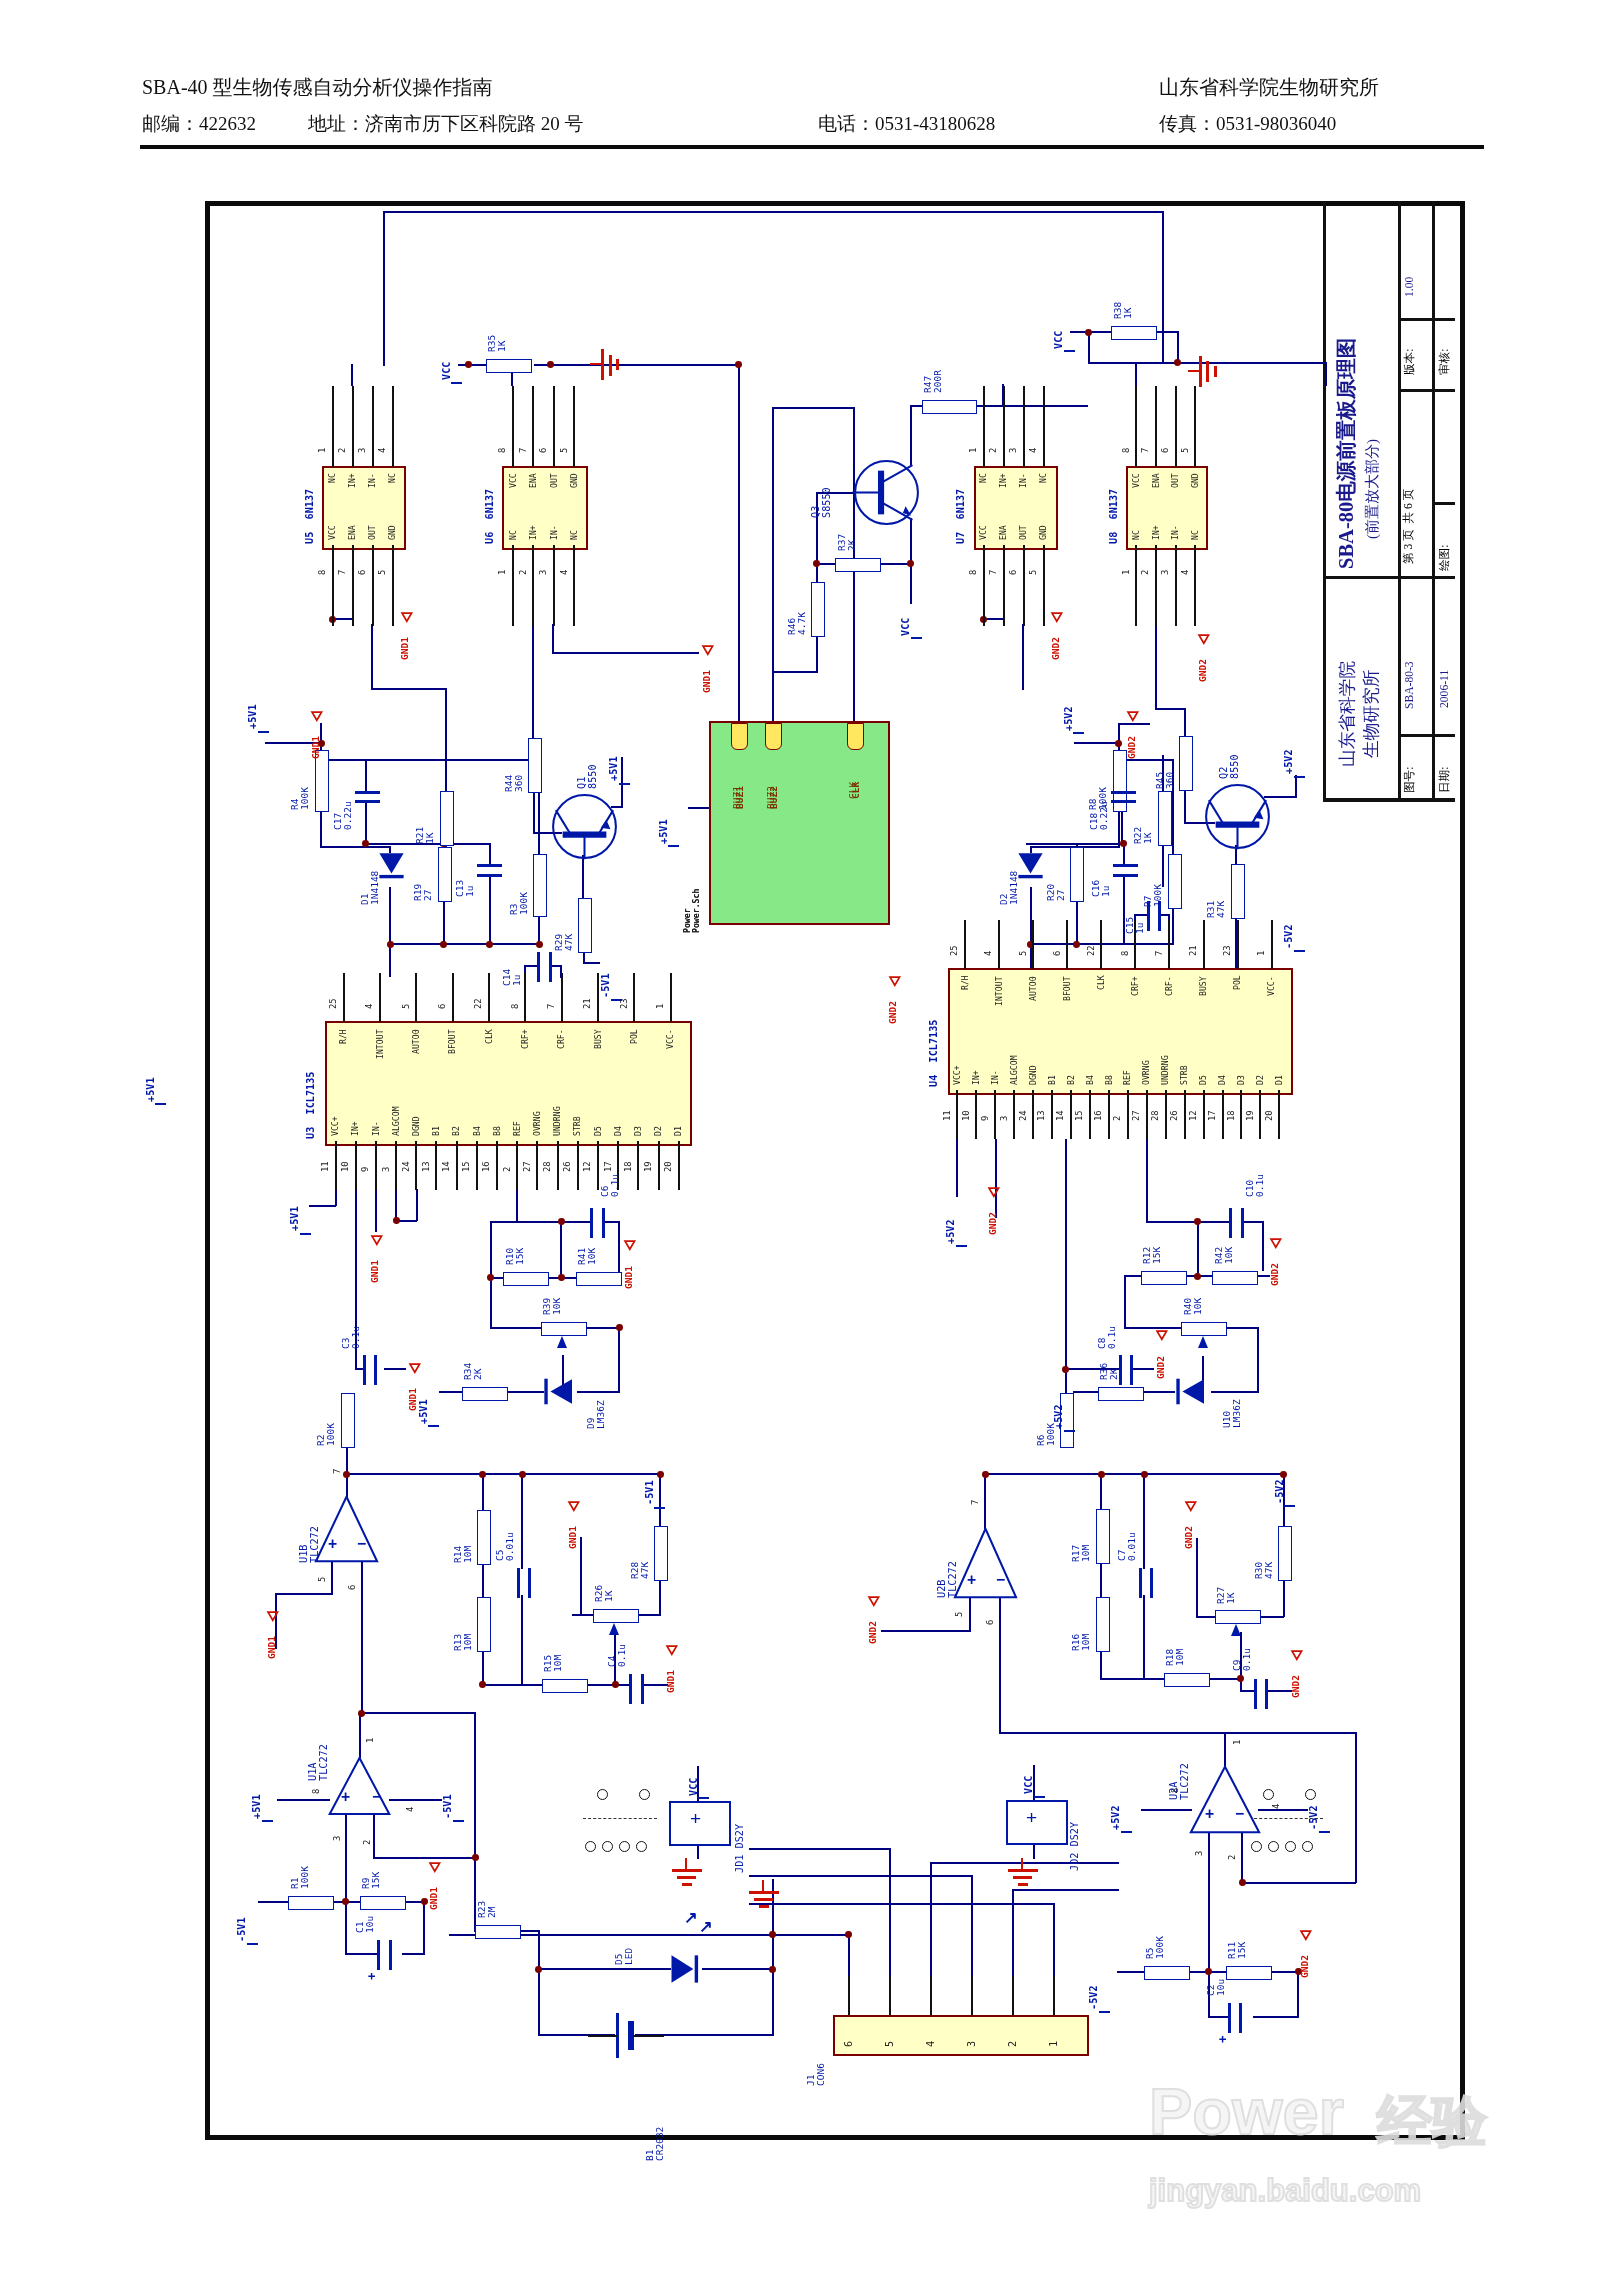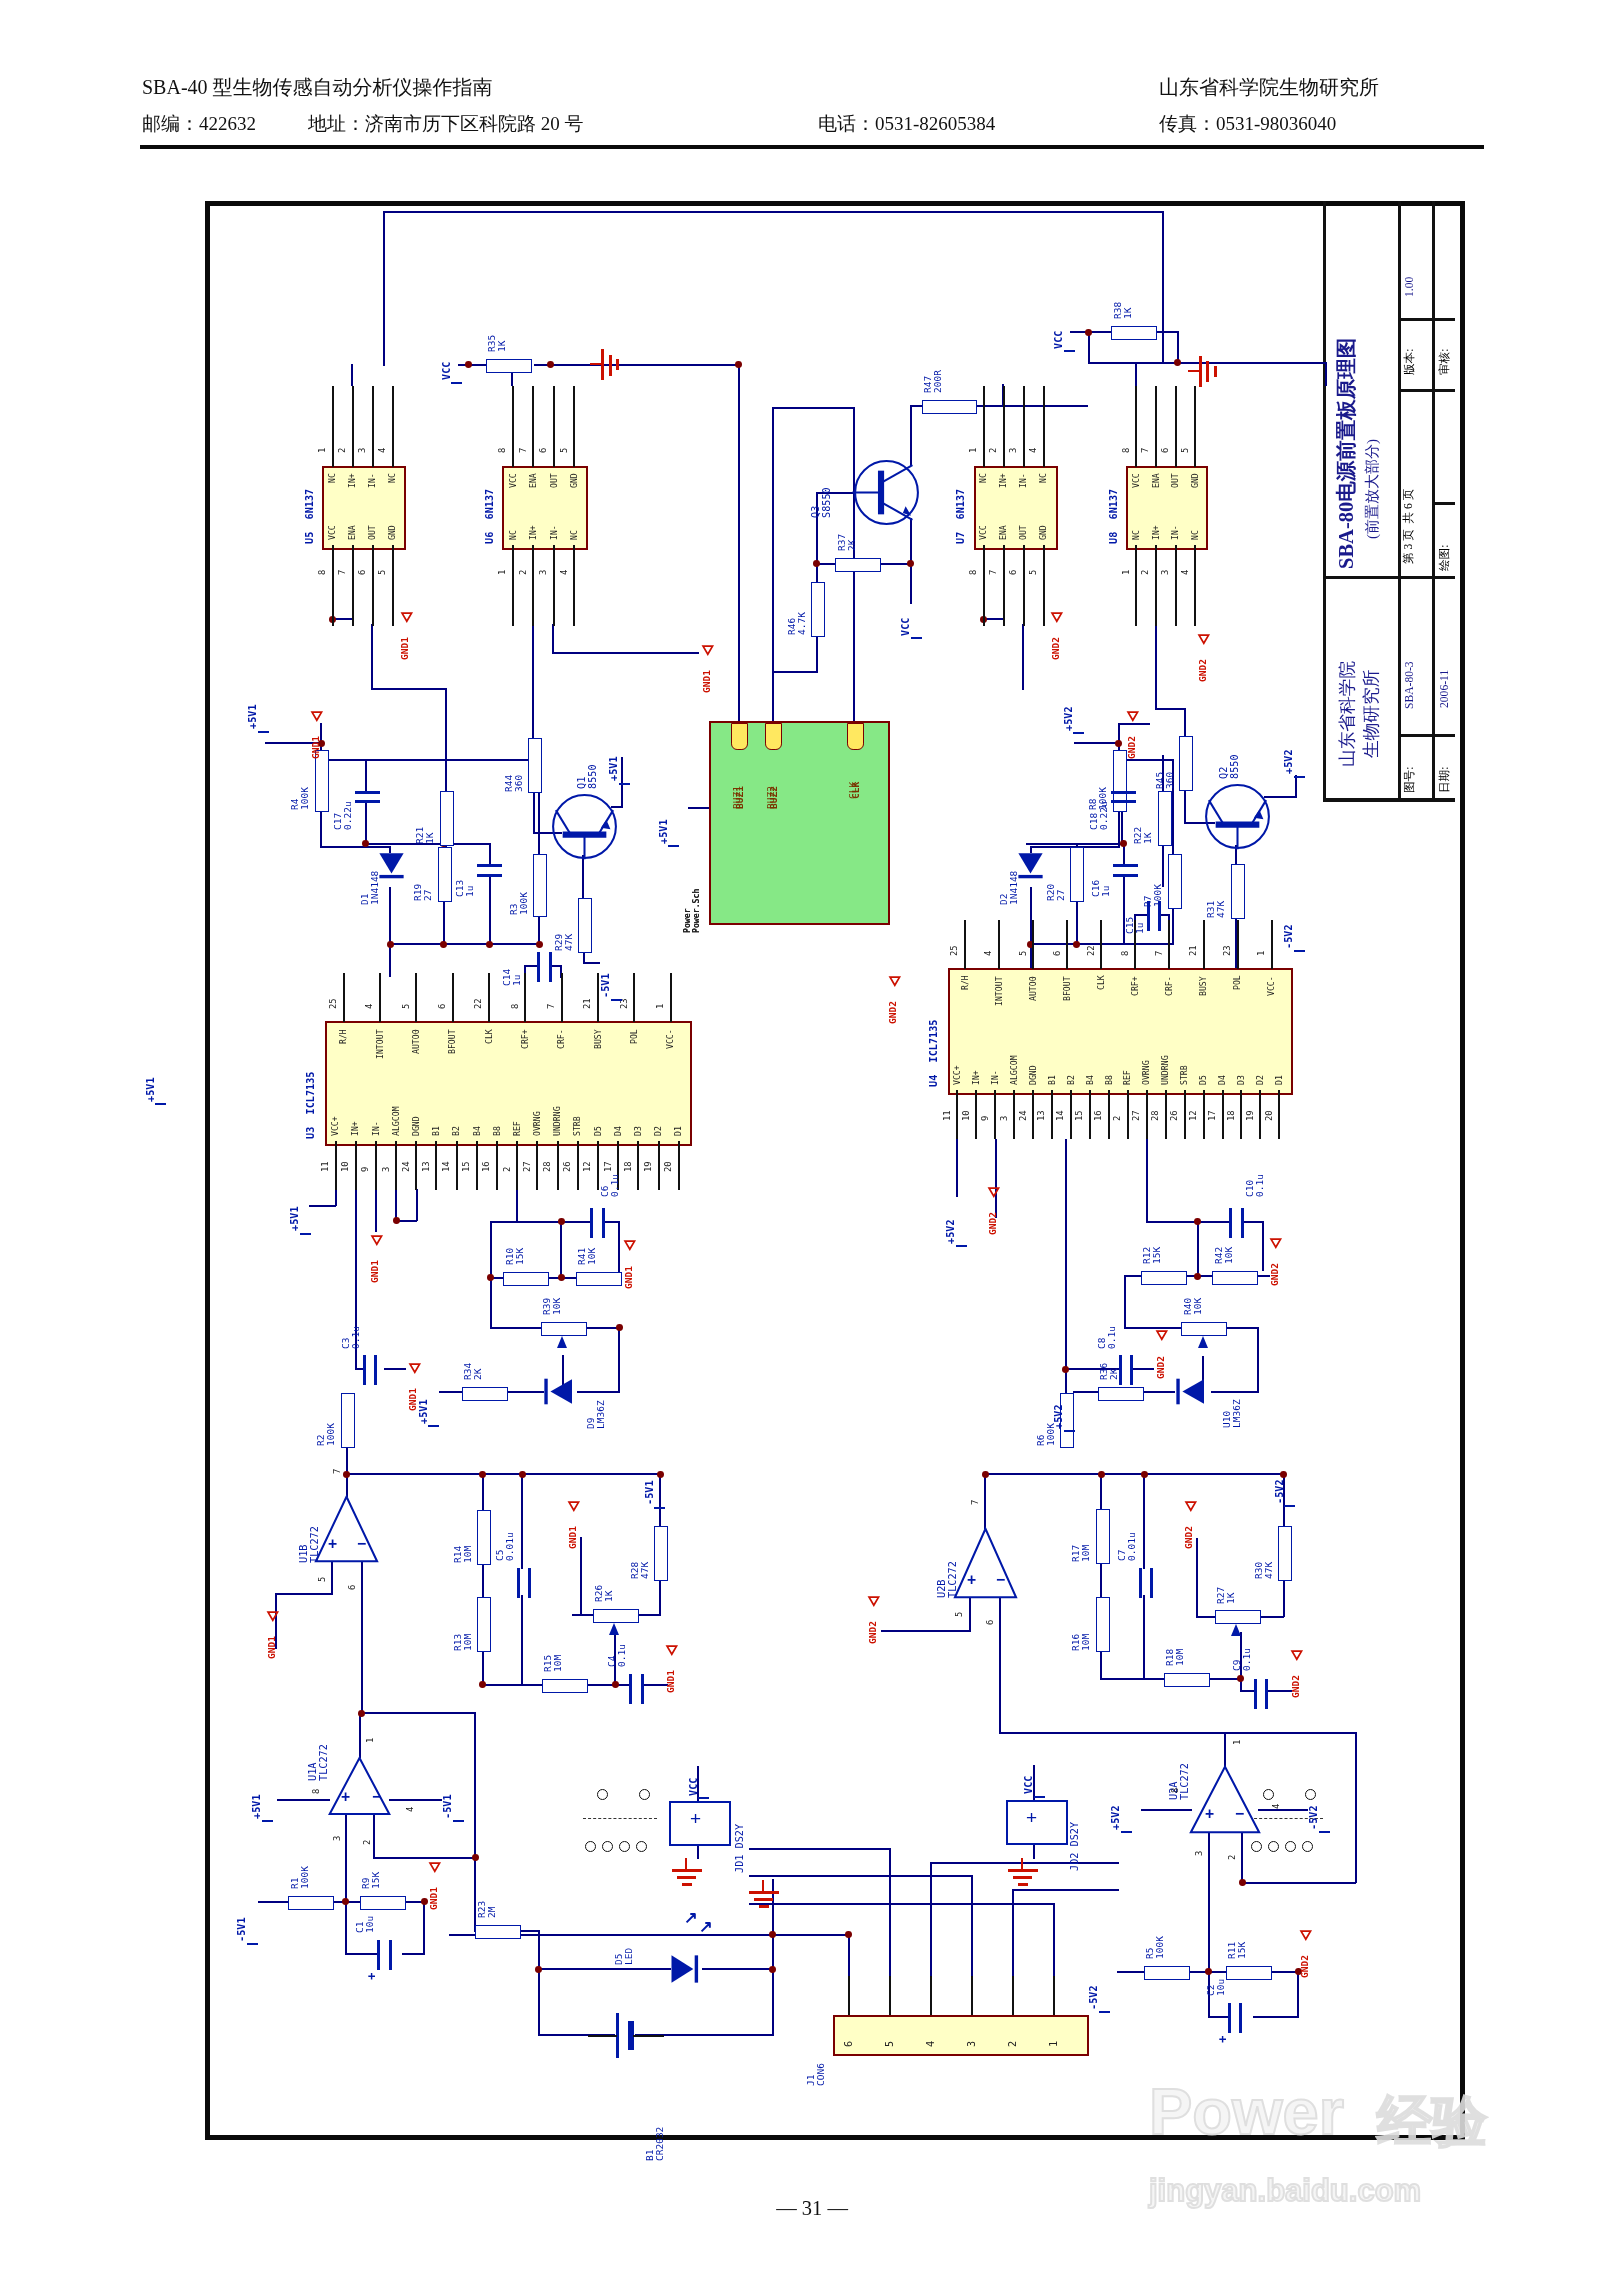--- a/index.html
+++ b/index.html
@@ -15,21 +15,21 @@
 </style>
 </head>
 <body>
 
 <div id="page">
 
   <div class="a hdr" style="left:142px;top:74px;font-size:20px;">SBA-40 型生物传感自动分析仪操作指南</div>
   <div class="a hdr" style="left:1159px;top:74px;font-size:20px;">山东省科学院生物研究所</div>
   <div class="a hdr" style="left:142px;top:111px;font-size:19px;">邮编：422632</div>
   <div class="a hdr" style="left:308px;top:111px;font-size:19px;">地址：济南市历下区科院路 20 号</div>
-  <div class="a hdr" style="left:818px;top:111px;font-size:19px;">电话：0531-82605384</div>
+  <div class="a hdr" style="left:818px;top:111px;font-size:19px;">电话：0531-43180628</div>
   <div class="a hdr" style="left:1159px;top:111px;font-size:19px;">传真：0531-98036040</div>
   <div class="a" style="left:140px;top:145px;width:1344px;height:4.1px;background:#0a0a0a;"></div>
 
   <div class="a" style="left:205px;top:201px;width:1250px;height:1929px;border:5.5px solid #0a0a0a;"></div>
 
   <div class="a cell-line" style="left:1323px;top:201px;width:3.4px;height:599px;"></div>
   <div class="a cell-line" style="left:1398px;top:201px;width:2.7px;height:599px;"></div>
   <div class="a cell-line" style="left:1432px;top:201px;width:2.7px;height:599px;"></div>
   <div class="a cell-line" style="left:1323px;top:576px;width:132px;height:2.7px;"></div>
   <div class="a cell-line" style="left:1398px;top:318px;width:57px;height:2.7px;"></div>
@@ -1144,15 +1144,14 @@
       <div class="a rl" style="left: 769px; top: 809px; color: rgb(122, 51, 0); font-size: 9.5px; font-weight: 700;">BUZ2</div>
       <div class="a rl" style="left: 851px; top: 799px; color: rgb(122, 51, 0); font-size: 9.5px; font-weight: 700;">CLK</div>
       <div class="a rl" style="left: 683px; top: 933px; color: rgb(34, 34, 34); font-size: 8.2px; font-weight: 700;">Power
 Power.Sch</div>
     </div>
 
   <div class="a wm" style="left:1149px;top:2074px;font-size:65px;font-weight:700;opacity:.9;">Power</div>
   <div class="a wm" style="left:1377px;top:2085px;font-size:55px;font-weight:700;opacity:.9;">经验</div>
   <div class="a wm" style="left:1149px;top:2173px;font-size:31px;font-weight:700;opacity:.9;">jingyan.baidu.com</div>
 
-  <div class="a hdr" style="left:0;top:2197px;width:1624px;text-align:center;font-size:20.5px;">— 31 —</div>
 </div>
 
 
 </body></html>

